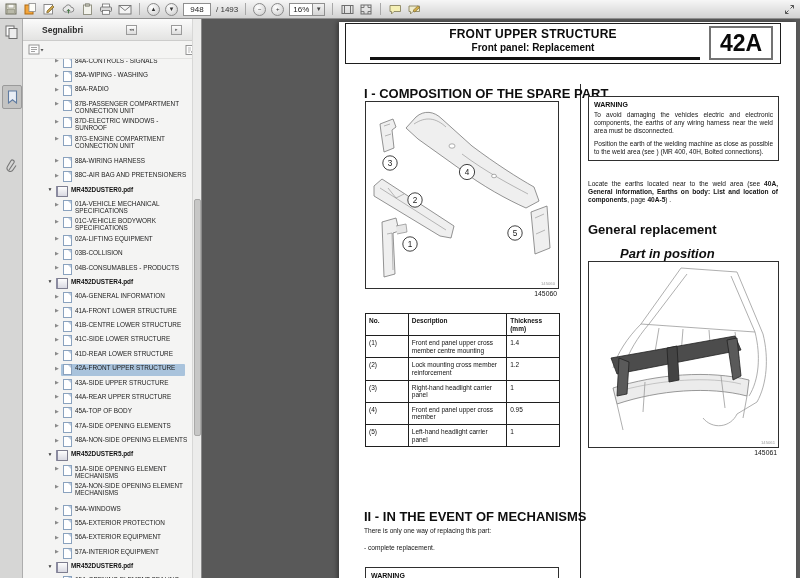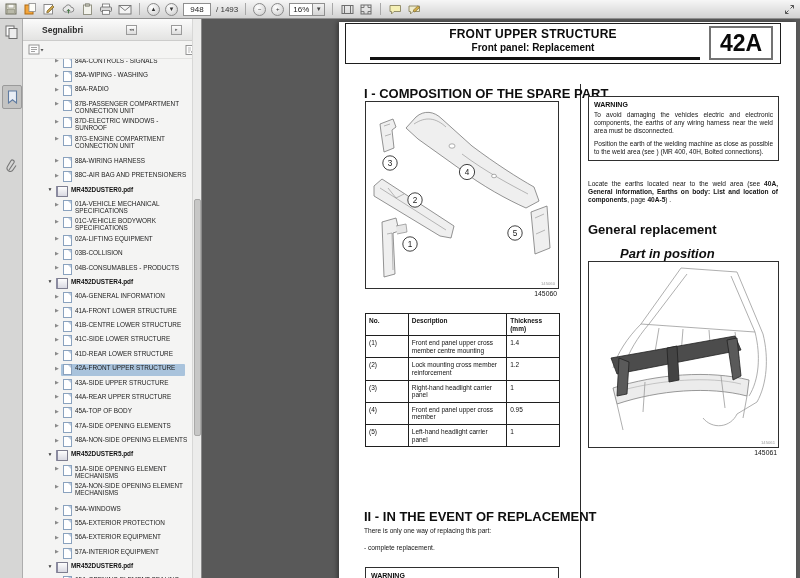--- a/index.html
+++ b/index.html
@@ -581,21 +581,21 @@
               <td>0.95</td>
             </tr>
             <tr>
               <td>(5)</td>
               <td class="justify">Left-hand headlight carrier panel</td>
               <td>1</td>
             </tr>
           </tbody>
       </table>
 
-      <div class="h-sec" style="left:25px;top:487px;">II - IN THE EVENT OF REPLACEMENT</div>
+      <div class="h-sec" style="left:25px;top:487px;">II - IN THE EVENT OF MECHANISMS</div>
       <div class="body-txt" style="left:25px;top:505px;width:195px;">There is only one way of replacing this part:</div>
       <div class="body-txt" style="left:25px;top:522px;width:195px;">- complete replacement.</div>
       <div class="warnbox" style="left:26px;top:545px;width:182px;height:50px;">
         <div class="warn-title">WARNING</div>
       </div>
 
       <div class="warnbox" style="left:249px;top:74px;width:179px;">
         <div class="warn-title">WARNING</div>
         <div class="warn-p">To avoid damaging the vehicles electric and electronic components, the earths of any wiring harness near the weld area must be disconnected.</div>
         <div class="warn-p">Position the earth of the welding machine as close as possible to the weld area (see ) (MR 400, 40H, Bolted connections).</div>

